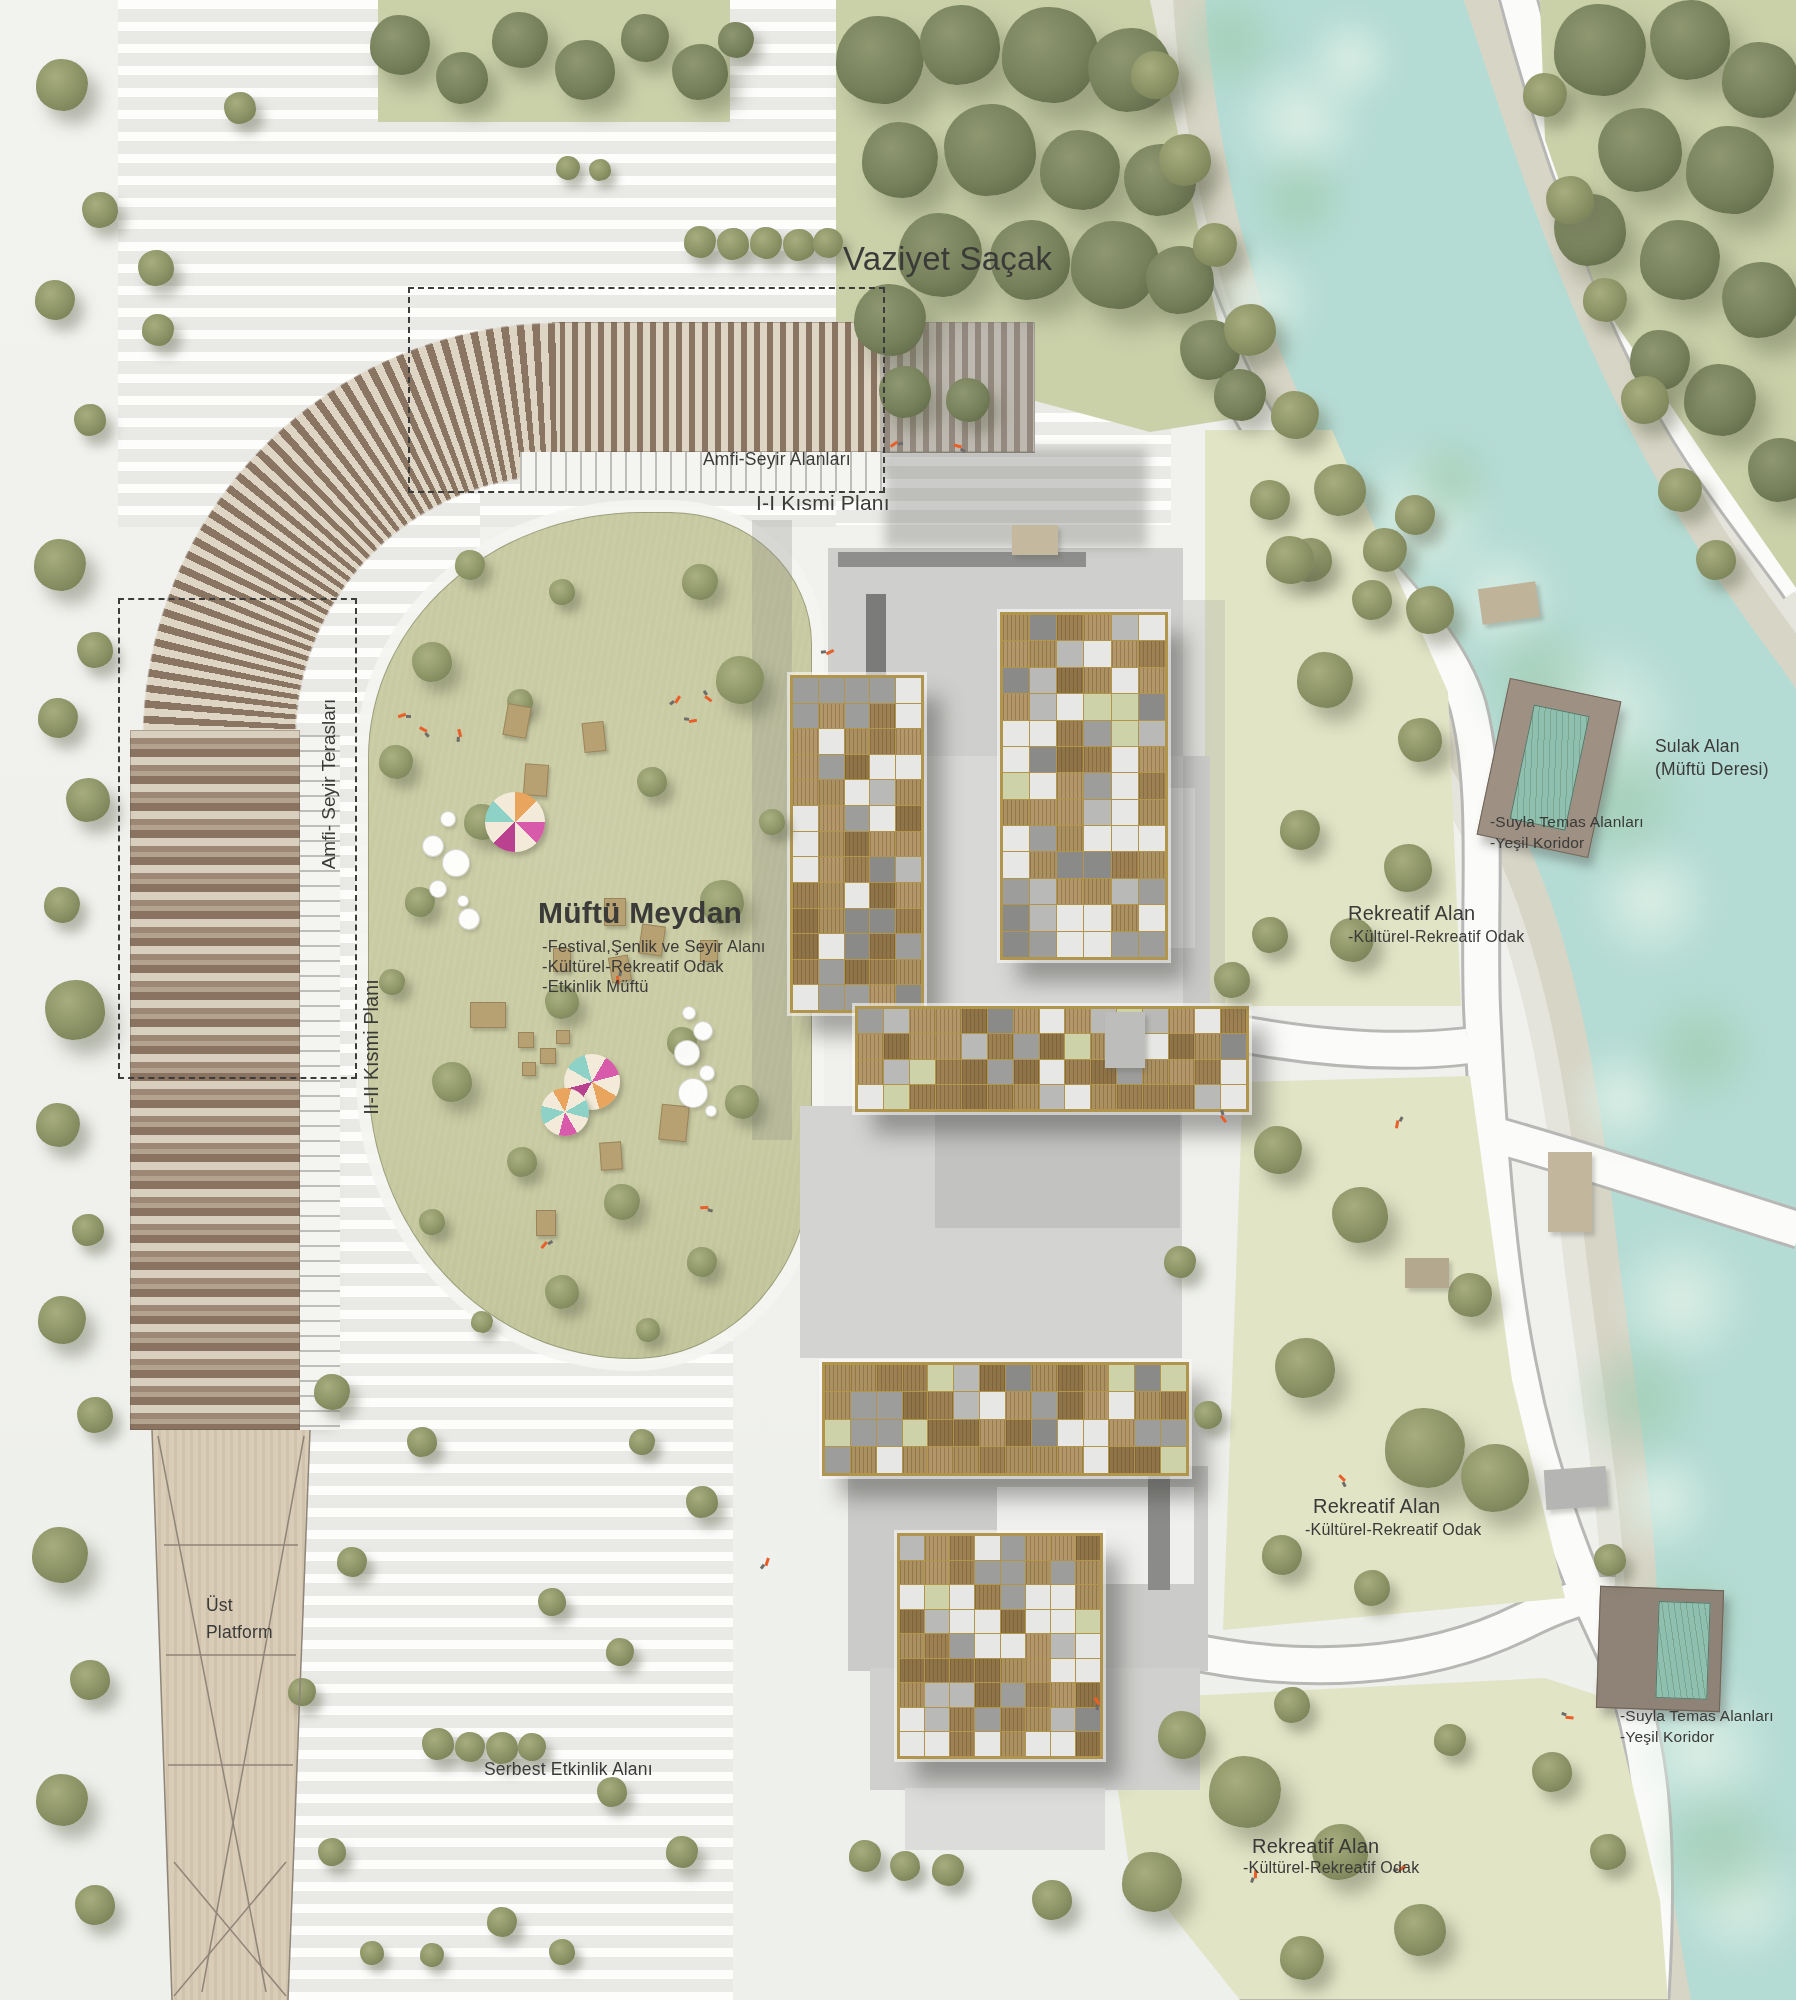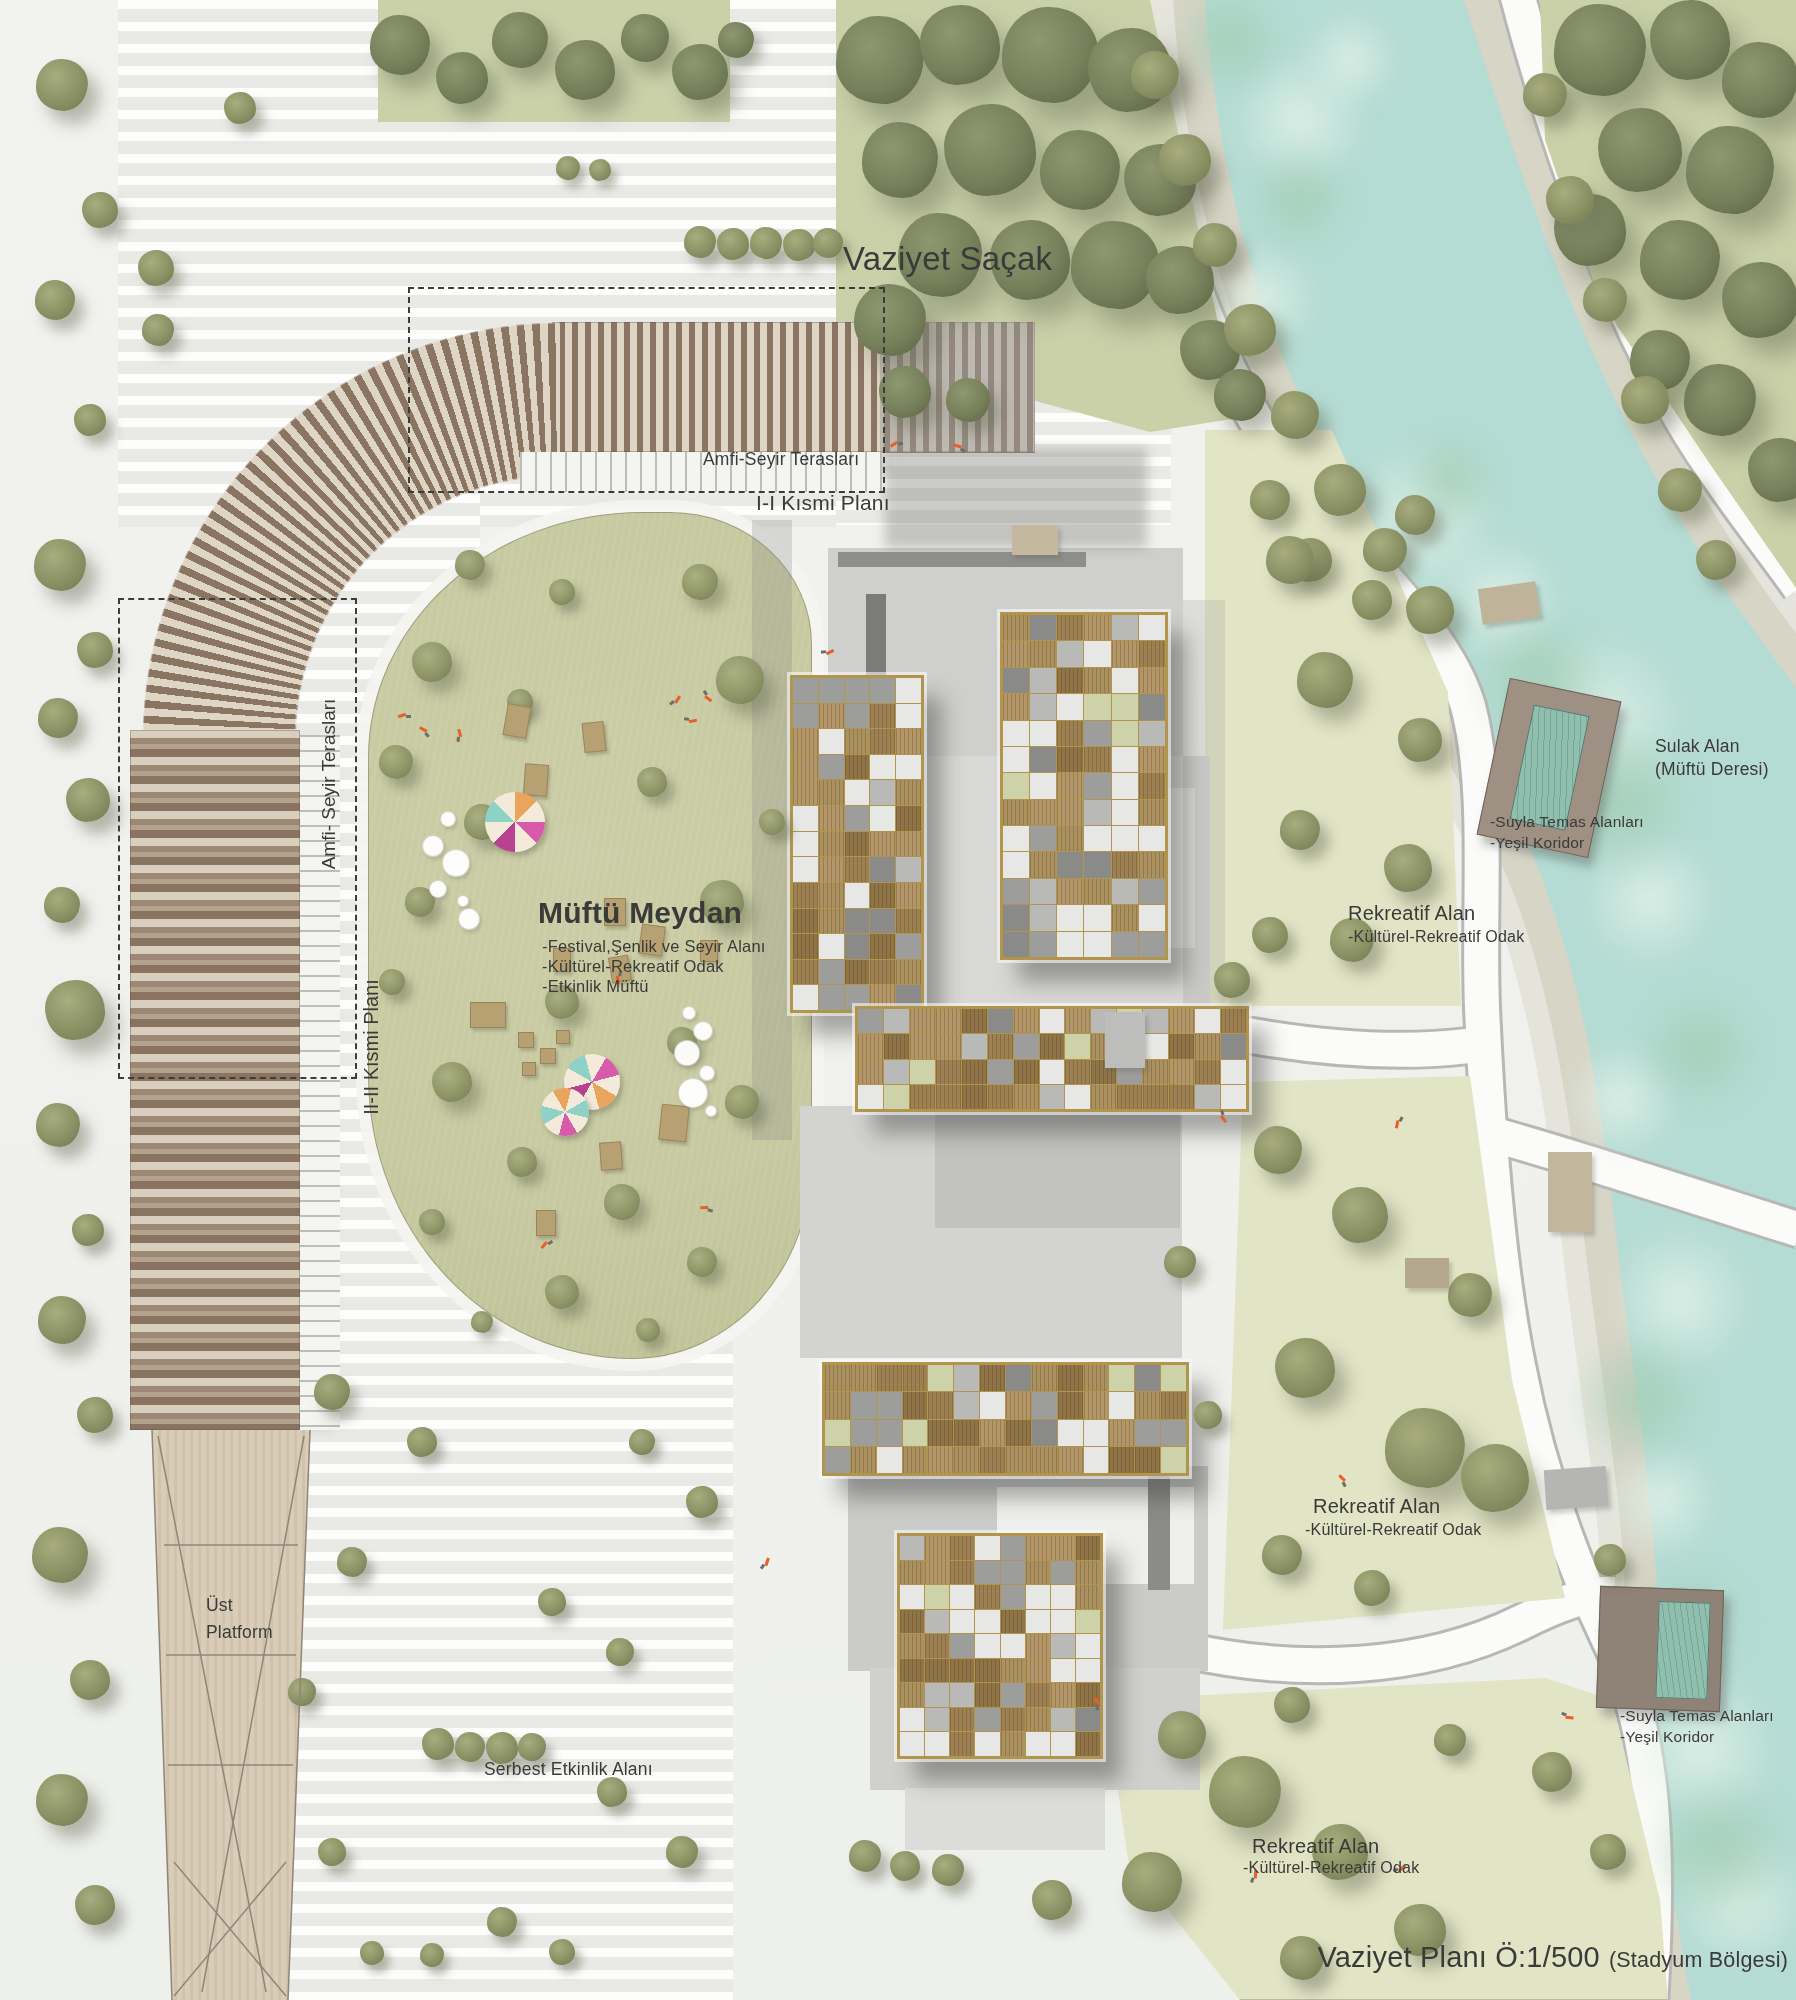--- a/index.html
+++ b/index.html
@@ -808,21 +808,21 @@
       <div class="mark" style="left: 820px; top: 648px; transform: rotate(173deg);">
         <span class="o"></span>
         <span class="g"></span>
       </div>
     </div>
 
   <div class="dash" style="left:408px;top:287px;width:473px;height:202px;"></div>
   <div class="dash" style="left:118px;top:598px;width:235px;height:477px;"></div>
 
   <div class="lbl" style="left:843px;top:240px;font-size:33px;">Vaziyet Saçak</div>
-  <div class="lbl" style="left:703px;top:449px;font-size:17.5px;">Amfi-Seyir Terasları</div>
+  <div class="lbl" style="left:703px;top:449px;font-size:17.5px;">Amfi-Seyir Alanları</div>
   <div class="lbl" style="left:756px;top:491px;font-size:21px;">I-I Kısmi Planı</div>
   <div class="vlbl" style="left:329px;top:784px;font-size:19px;">Amfi- Seyir Terasları</div>
   <div class="vlbl" style="left:371px;top:1047px;font-size:20px;">II-II Kısmi Planı</div>
 
   <div class="lbl" style="left:538px;top:896px;font-size:30px;font-weight:600;">Müftü Meydan</div>
   <div class="lbl" style="left:542px;top:936px;font-size:16.5px;line-height:1.22;">
     <div>-Festival,Şenlik ve Seyir Alanı</div>
     <div>-Kültürel-Rekreatif Odak</div>
     <div>-Etkinlik Müftü</div>
   </div>
@@ -845,18 +845,14 @@
   <div class="lbl" style="left:1620px;top:1706px;font-size:15.5px;line-height:1.35;">
     <div>-Suyla Temas Alanları</div>
     <div>-Yeşil Koridor</div>
   </div>
   <div class="lbl" style="left:206px;top:1592px;font-size:17.5px;line-height:1.55;">
     <div>Üst</div>
     <div>Platform</div>
   </div>
   <div class="lbl" style="left:484px;top:1759px;font-size:17.5px;">Serbest Etkinlik Alanı</div>
 
-  <div class="lbl" style="right:8px;left:auto;top:1941px;display:flex;align-items:baseline;gap:9px;">
-    <span style="font-size:29px;">Vaziyet Planı Ö:1/500</span>
-    <span style="font-size:21.5px;">(Stadyum Bölgesi)</span>
-  </div>
 
 </div>
 
 </body></html>

